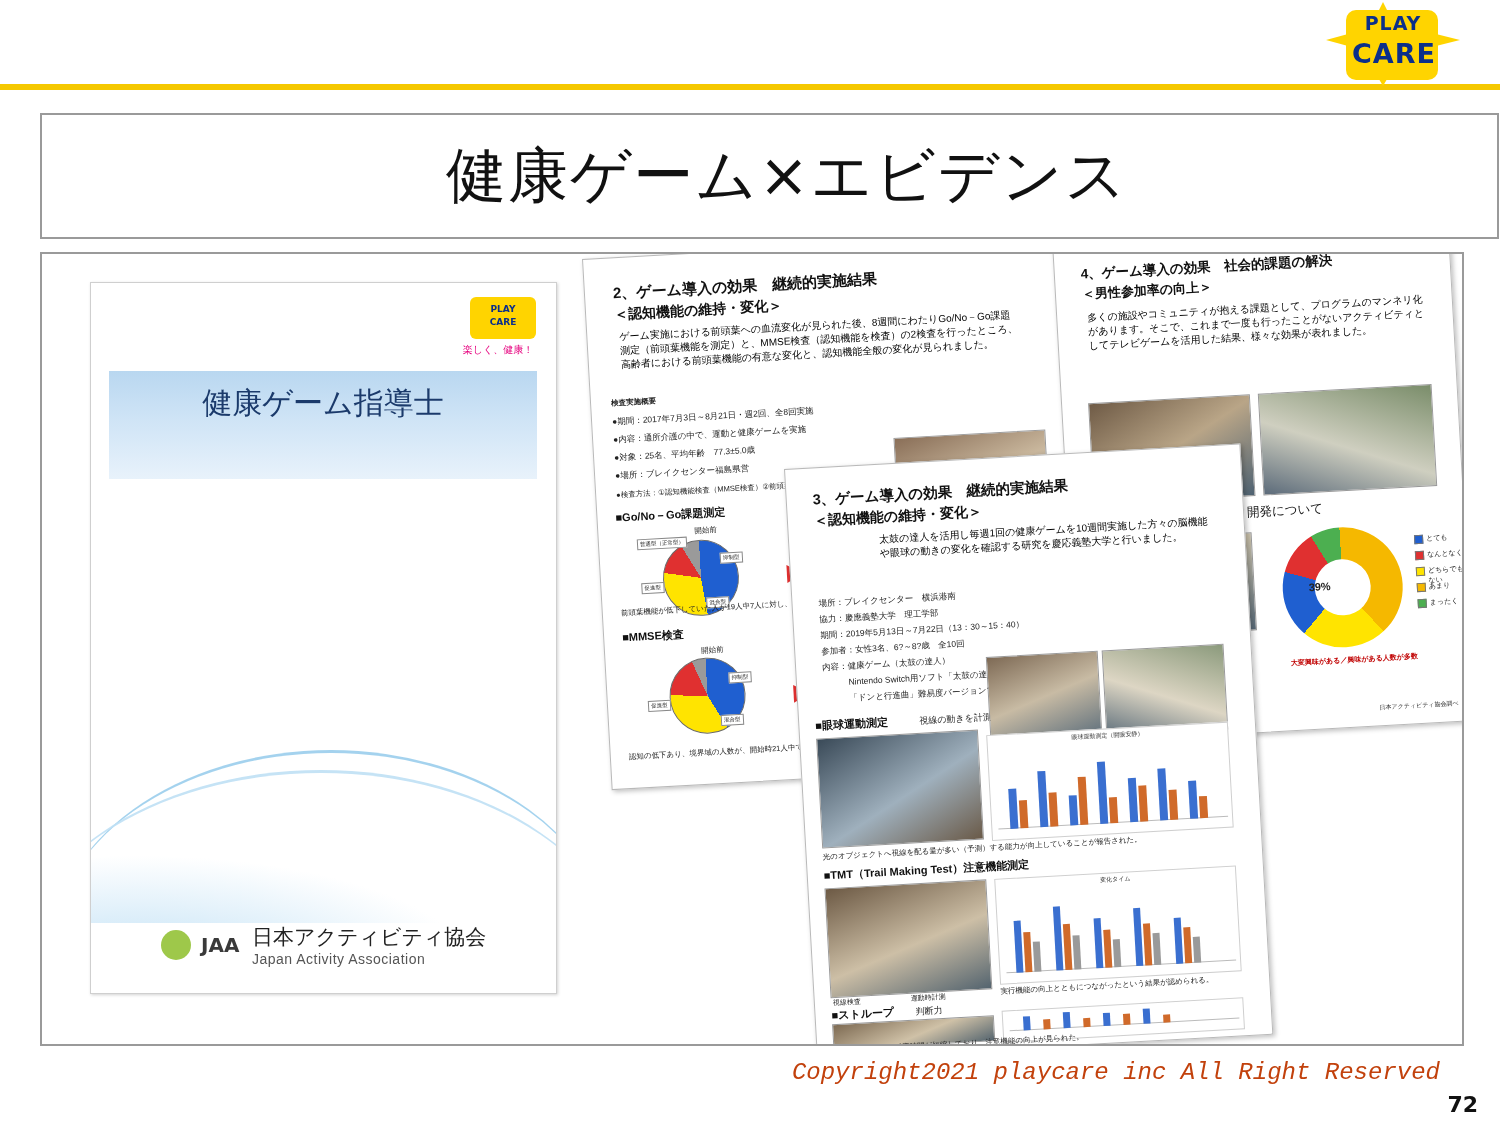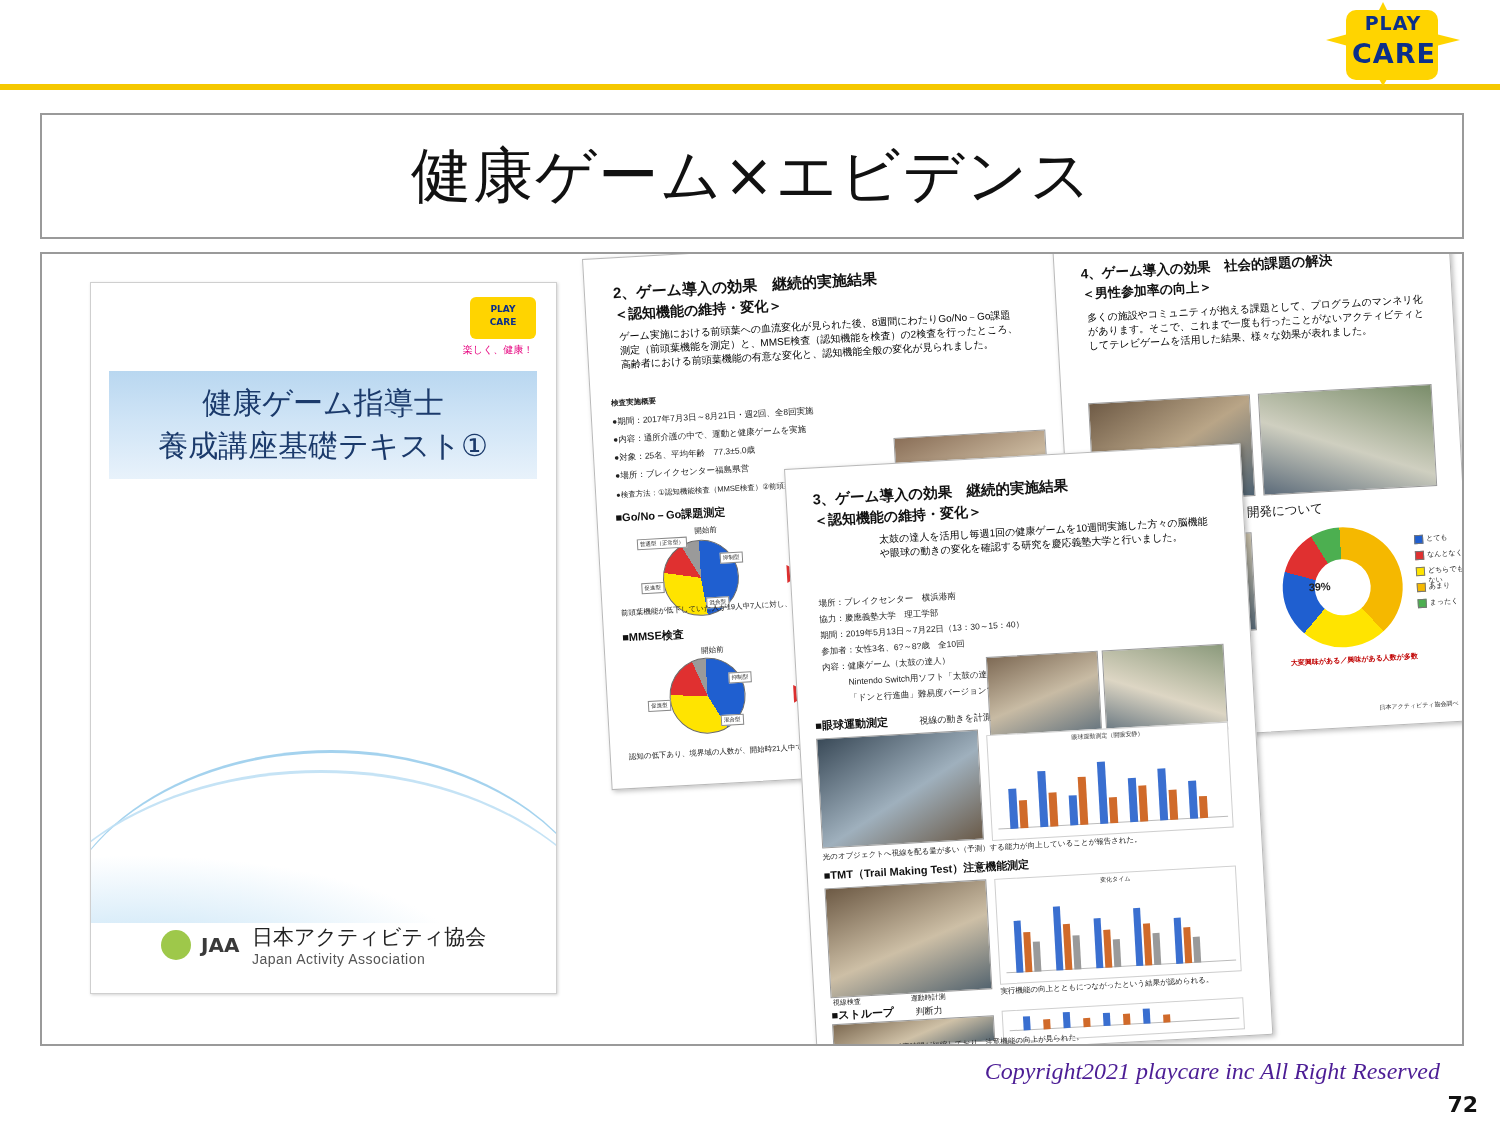--- a/index.html
+++ b/index.html
@@ -39,21 +39,21 @@
   .logo .lbl2{
     position:absolute;left:26px;top:34px;width:100px;text-align:center;
     color:#0b2f8a;font-weight:bold;font-size:27px;letter-spacing:1px;
     font-family:"DejaVu Sans",sans-serif;
   }
 
   
   .titlebox{
     position:absolute;left:40px;top:113px;width:1420px;height:122px;
     border:2px solid #9a9a9a;background:#ffffff;
-    display:flex;align-items:center;justify-content:center;
+    display:flex;align-items:center;justify-content:center;padding-left:35px;
   }
   .titlebox .t{
     font-size:60px;color:#111;letter-spacing:2px;
     font-family:"DejaVu Sans","Liberation Sans",sans-serif;
   }
 
   
   .contentbox{
     position:absolute;left:40px;top:252px;width:1420px;height:790px;
     border:2px solid #9a9a9a;background:#ffffff;overflow:hidden;
@@ -229,22 +229,22 @@
   .redarrow{
     position:absolute;width:0;height:0;
     border-left:26px solid transparent;border-right:26px solid transparent;
     border-top:30px solid #c00000;
   }
   .redarrow-stem{position:absolute;width:26px;height:22px;background:#c00000;}
 
   
   .copyright{
     position:absolute;right:60px;top:1058px;
-    font-size:24px;color:#4c1d95;
-    font-family:Liberation Serif, serif;font-style:italic;
+    font-size:24px;color:#c2410c;
+    font-family:Liberation Mono, monospace;font-style:italic;
   }
   .pagenum{
     position:absolute;right:22px;top:1092px;
     font-size:22px;font-weight:bold;color:#111;
     font-family:"DejaVu Sans",sans-serif;
   }
 </style>
 </head>
 <body>
 
@@ -269,21 +269,20 @@
 
   <div class="cover">
     <div class="mini-logo">
       <div>PLAY</div>
       <div>CARE</div>
     </div>
     <div class="mini-cap">楽しく、健康！</div>
 
     <div class="bluebar">
       <div class="l1">健康ゲーム指導士</div>
-      <div class="l2">養成講座基礎テキスト①</div>
     </div>
 
 
     <div class="people">
       <i style="left:6px;top:16px;width:18px;height:18px;background:#8cc63f;"></i>
       <i style="left:30px;top:4px;width:20px;height:20px;background:#f5a623;"></i>
       <i style="left:56px;top:0px;width:18px;height:18px;background:#e8452c;"></i>
       <i style="left:78px;top:10px;width:18px;height:18px;background:#f7d117;"></i>
       <i style="left:98px;top:22px;width:16px;height:16px;background:#7ac7e8;"></i>
       <i style="left:20px;top:36px;width:16px;height:16px;background:#f07aa0;"></i>

